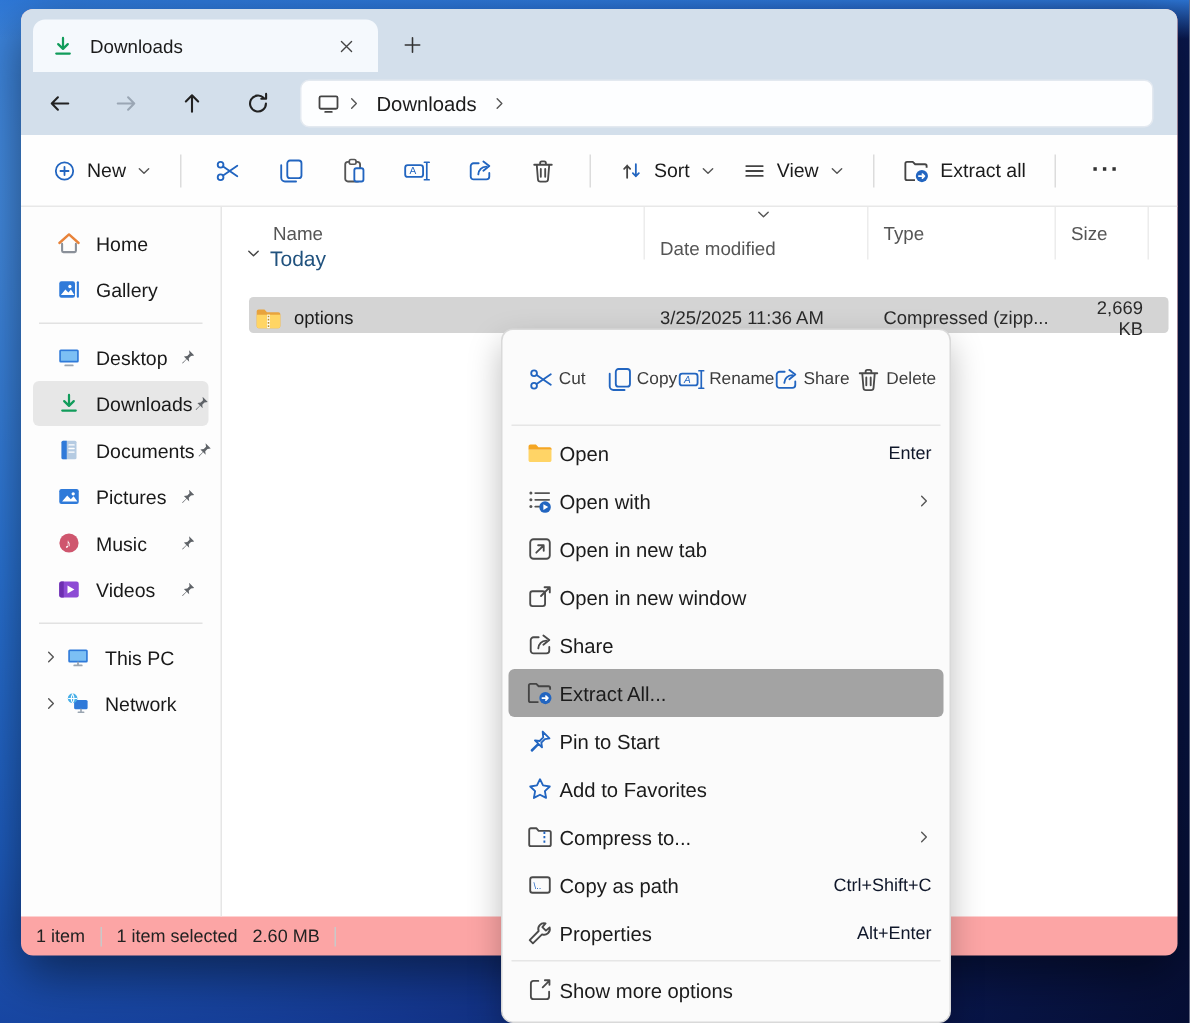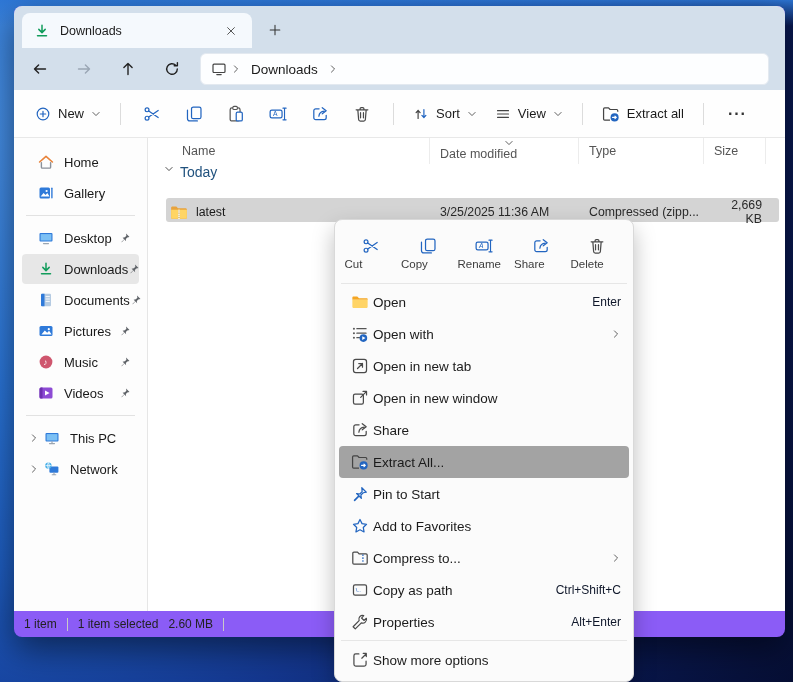--- a/index.html
+++ b/index.html
@@ -5,21 +5,21 @@
   * { margin:0; padding:0; box-sizing:border-box; }
   html,body { width:793px; height:682px; overflow:hidden; }
   body { font-family:"Liberation Sans","DejaVu Sans",sans-serif; position:relative;
          background:#0a1440; }
   .wallpaper { position:absolute; inset:0;
     background:
       linear-gradient(180deg, rgba(46,120,216,.95) 0px, rgba(46,120,216,0) 26px),
       radial-gradient(130% 150% at -8% 18%, #4b92e4 0%, #2a74d6 26%, #1e5cbe 44%, #14378f 63%, #0a1a55 80%, #060e33 100%);
   }
   .window { position:absolute; left:14px; top:6px; width:771px; height:631px;
-    border-radius:8px; overflow:hidden; background:#8b5cf6;
+    border-radius:8px; overflow:hidden; background:#fca5a5;
     box-shadow:0 12px 34px rgba(0,0,0,.5); display:flex; flex-direction:column; }
 
   
   .tabbar { height:42px; background:#d3dfeb; display:flex; align-items:flex-end; padding-left:8px; flex:none; }
   .tab { width:230px; height:35px; background:#f5f9fd; border-radius:8px 8px 0 0;
          display:flex; align-items:center; padding:0 8px 0 12px; }
   .tab-title { font-size:12.5px; color:#1b1b1b; margin-left:10px; flex:1; }
   .tab-close { width:26px; height:26px; display:flex; align-items:center; justify-content:center;
                color:#444; border-radius:4px; }
   .newtab-btn { width:34px; height:34px; display:flex; align-items:center; justify-content:center;
@@ -54,21 +54,21 @@
   .side-item .pin { margin-right:8px; display:flex; color:#5f6368; }
   .side-item.tree { padding-left:4px; }
   .side-item.tree .tchev { width:16px; display:flex; justify-content:center; color:#555; margin-right:2px; }
   .side-div { height:1px; background:#e2e2e2; margin:7px 12px; }
 
   .main { flex:1; display:flex; flex-direction:column; min-width:0; position:relative; background:#fff; }
   .cols { height:26px; display:grid; grid-template-columns:282px 149px 125px 62px 1fr; align-items:center;
           font-size:12.5px; color:#555; flex:none; }
   .cols > div { height:100%; display:flex; align-items:center; border-right:1px solid #ececec; padding-left:10px; }
   .cols .c-name { padding-left:34px; }
-  .cols .c-date { flex-direction:column; align-items:flex-start; justify-content:flex-start; padding-top:0; }
+  .cols .c-date { flex-direction:column; align-items:flex-start; justify-content:flex-start; padding-top:0;gap:12px; }
   .cols .c-date .sortchev { height:9px; display:flex; align-self:center; color:#555; }
   .cols .c-last { border-right:none; }
   .group-row { height:30px; display:flex; align-items:flex-start; padding-left:16px; gap:6px;
                color:#21527e; font-size:14px; flex:none; }
   .group-row .gchev { display:flex; color:#444; }
   .file-row { height:24px; margin:4px 6px 0 18px; background:#d4d4d4; border-radius:3px;
               display:grid; grid-template-columns:264px 149px 125px 62px; align-items:center;
               font-size:12.3px; color:#1b1b1b; flex:none; }
   .file-row .f-name { display:flex; align-items:center; gap:8px; padding-left:4px; }
   .file-row .f-cell { padding-left:10px; color:#2a2a2a; }
@@ -77,22 +77,22 @@
   
   .statusbar { height:26px; flex:none; display:flex; align-items:center; padding-left:10px;
                font-size:12px; color:#222; gap:10px; }
   .sdiv { width:1px; height:13px; background:#c9c9c9; }
 
   
   .menu { position:absolute; left:334px; top:219px; width:300px; z-index:10;
           background:#fbfbfb; border:1px solid #d9d9d9; border-radius:8px; padding:4px;
           box-shadow:0 10px 22px rgba(0,0,0,.26); }
   .quick-row { display:flex; justify-content:space-evenly; padding:5px 2px 4px; }
-  .quick-btn { width:53px; height:48px; border-radius:4px; display:flex; flex-direction:column;
-               justify-content:center; gap:3px; }
+  .quick-btn { width:53px; height:48px; border-radius:4px; display:flex; 
+               align-items:center; justify-content:center; gap:3px; }
   .quick-btn .qlbl { font-size:11.5px; color:#3c3c3c; }
   .menu-div { height:1px; background:#e6e6e6; margin:2px 2px; }
   .mi { height:32px; display:flex; align-items:center; border-radius:4px; padding:0 8px 0 8px; }
   .mi.hl { background:#a3a3a3; }
   .mi .mic { width:26px; display:flex; align-items:center; }
   .mi .mi-label { font-size:13.5px; color:#1b1b1b; flex:1; }
   .mi .mi-right { font-size:12px; color:#0f172a; }
   .mi .mi-sub { display:flex; color:#555; }
   .mi.footer { height:34px; }
 
@@ -446,21 +446,21 @@
       <div class="file-row">
         <div class="f-name">
           <i class="ic s18">
               <svg viewBox="0 0 16 16">
                 <path d="M1 4.2C1 3.5 1.5 3 2.2 3h3.4l1.5 1.6h6.7c.7 0 1.2.5 1.2 1.2v7c0 .7-.5 1.2-1.2 1.2H2.2C1.5 14 1 13.5 1 12.8z" fill="#e8a33d"></path>
                 <path d="M1 6h14v6.8c0 .7-.5 1.2-1.2 1.2H2.2C1.5 14 1 13.5 1 12.8z" fill="#ffd564"></path>
                 <rect x="7.2" y="6" width="1.6" height="8" fill="#fffdf5"></rect>
                 <path d="M8 6.6v7" stroke="#b98f2e" stroke-width=".9" stroke-dasharray="1 .9"></path>
               </svg>
             </i>
-          <span>latest</span>
+          <span>options</span>
         </div>
         <div class="f-cell">3/25/2025 11:36 AM</div>
         <div class="f-cell">Compressed (zipp...</div>
         <div class="f-cell f-size">2,669 KB</div>
       </div>
     </div>
   </div>
 
   <div class="statusbar">
     <span>1 item</span>

